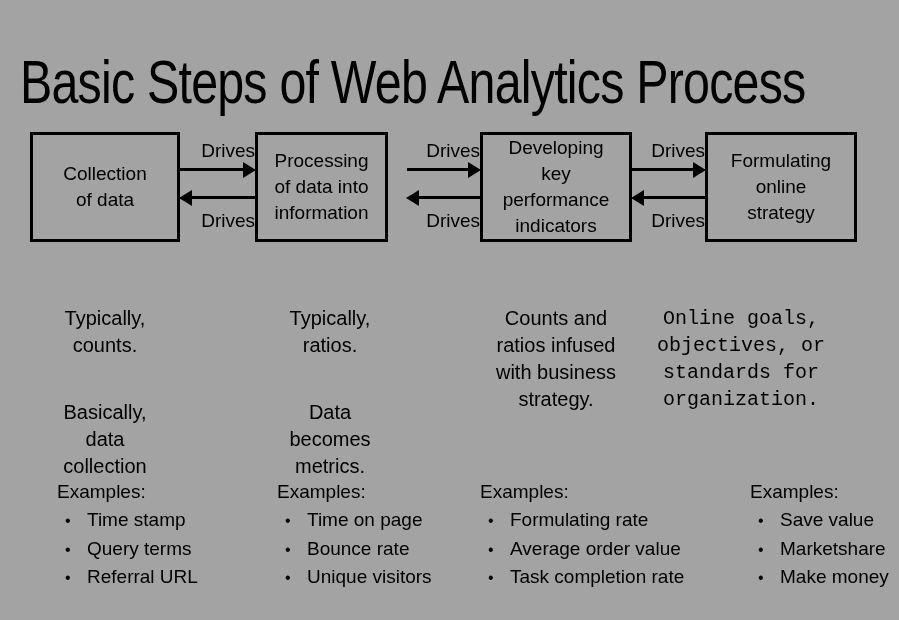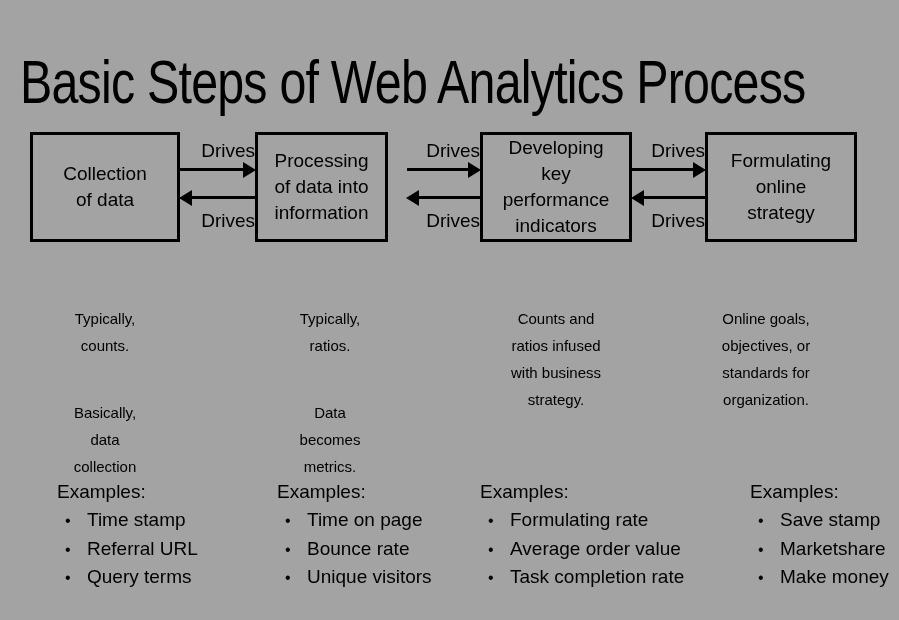--- a/index.html
+++ b/index.html
@@ -79,27 +79,27 @@
   }
   .head-forward { top: 29.5px; right: -1px; border-left: 13px solid #000000; }
   .head-back    { top: 57.5px; left: -1px;  border-right: 13px solid #000000; }
 
   .desc {
     position: absolute;
     top: 278px;
     width: 200px;
     text-align: center;
     white-space: pre-line;
-    font-size: 15px;
+    font-size: 20px;
     line-height: 27px;
   }
   .desc-1 { left: 5px; }
   .desc-2 { left: 230px; }
   .desc-3 { left: 456px; }
-  .desc-4 { left: 666px; }
+  .desc-4 { left: 641px; font-family: Liberation Mono, monospace; }
   .desc p { margin: 0; }
   .desc p.secondary { margin-top: 13px; }
   .desc p:empty { display: none; }
 
   .examples {
     position: absolute;
     top: 478px;
     font-size: 19px;
     white-space: nowrap;
     margin-left: 35px;
@@ -191,22 +191,22 @@
 objectives, or
 standards for
 organization.</p>
     
   </div>
 
   <div class="examples ex-1">
     <div class="heading">Examples:</div>
     <ul>
       <li><span class="bullet">•</span><span>Time stamp</span></li>
+      <li><span class="bullet">•</span><span>Query terms</span></li>
       <li><span class="bullet">•</span><span>Referral URL</span></li>
-      <li><span class="bullet">•</span><span>Query terms</span></li>
     </ul>
   </div>
   <div class="examples ex-2">
     <div class="heading">Examples:</div>
     <ul>
       <li><span class="bullet">•</span><span>Time on page</span></li>
       <li><span class="bullet">•</span><span>Bounce rate</span></li>
       <li><span class="bullet">•</span><span>Unique visitors</span></li>
     </ul>
   </div>
@@ -214,19 +214,19 @@
     <div class="heading">Examples:</div>
     <ul>
       <li><span class="bullet">•</span><span>Formulating rate</span></li>
       <li><span class="bullet">•</span><span>Average order value</span></li>
       <li><span class="bullet">•</span><span>Task completion rate</span></li>
     </ul>
   </div>
   <div class="examples ex-4">
     <div class="heading">Examples:</div>
     <ul>
-      <li><span class="bullet">•</span><span>Save stamp</span></li>
+      <li><span class="bullet">•</span><span>Save value</span></li>
       <li><span class="bullet">•</span><span>Marketshare</span></li>
       <li><span class="bullet">•</span><span>Make money</span></li>
     </ul>
   </div>
 
 </div>
 
 </body></html>

